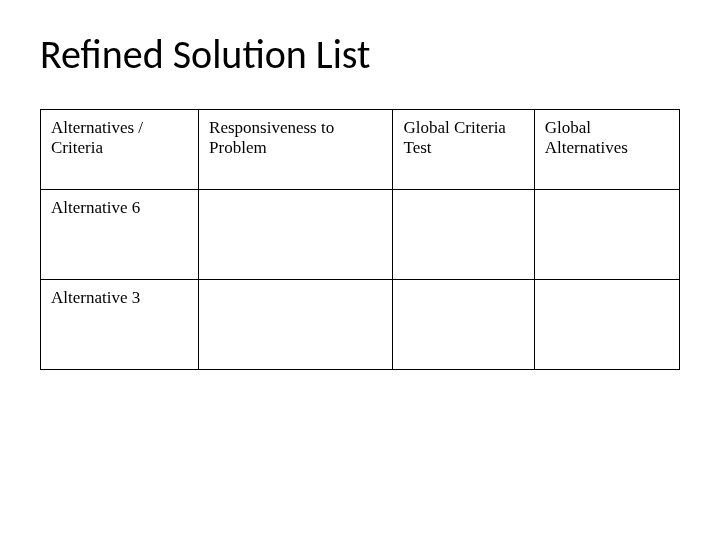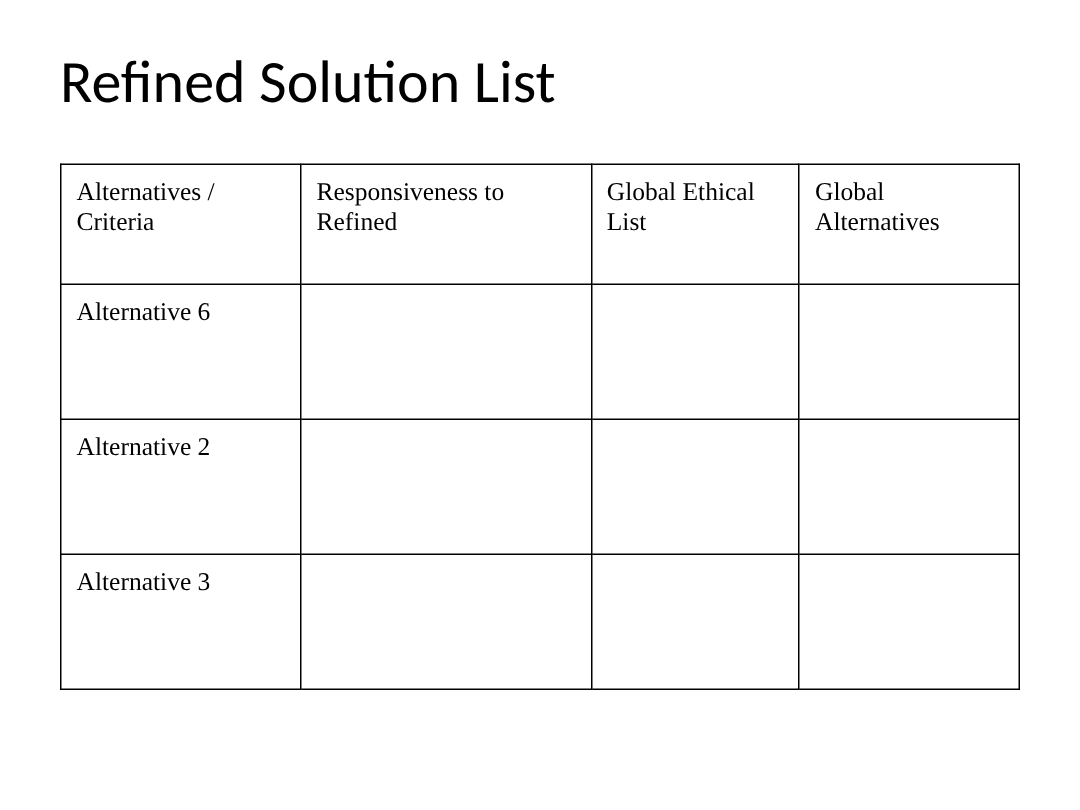--- a/index.html
+++ b/index.html
@@ -37,32 +37,26 @@
   </style>
 </head>
 <body>
 
 <h1 class="page-title">Refined Solution List</h1>
 
 <table>
   <tbody>
       <tr>
     <td>Alternatives / Criteria</td>
-    <td>Responsiveness to Refined</td>
-    <td>Global Ethical List</td>
+    <td>Responsiveness to Problem</td>
+    <td>Global Criteria Test</td>
     <td>Global Alternatives</td>
   </tr>
   <tr>
     <td>Alternative 6</td>
-    <td></td>
-    <td></td>
-    <td></td>
-  </tr>
-  <tr>
-    <td>Alternative 2</td>
     <td></td>
     <td></td>
     <td></td>
   </tr>
   <tr>
     <td>Alternative 3</td>
     <td></td>
     <td></td>
     <td></td>
   </tr>

